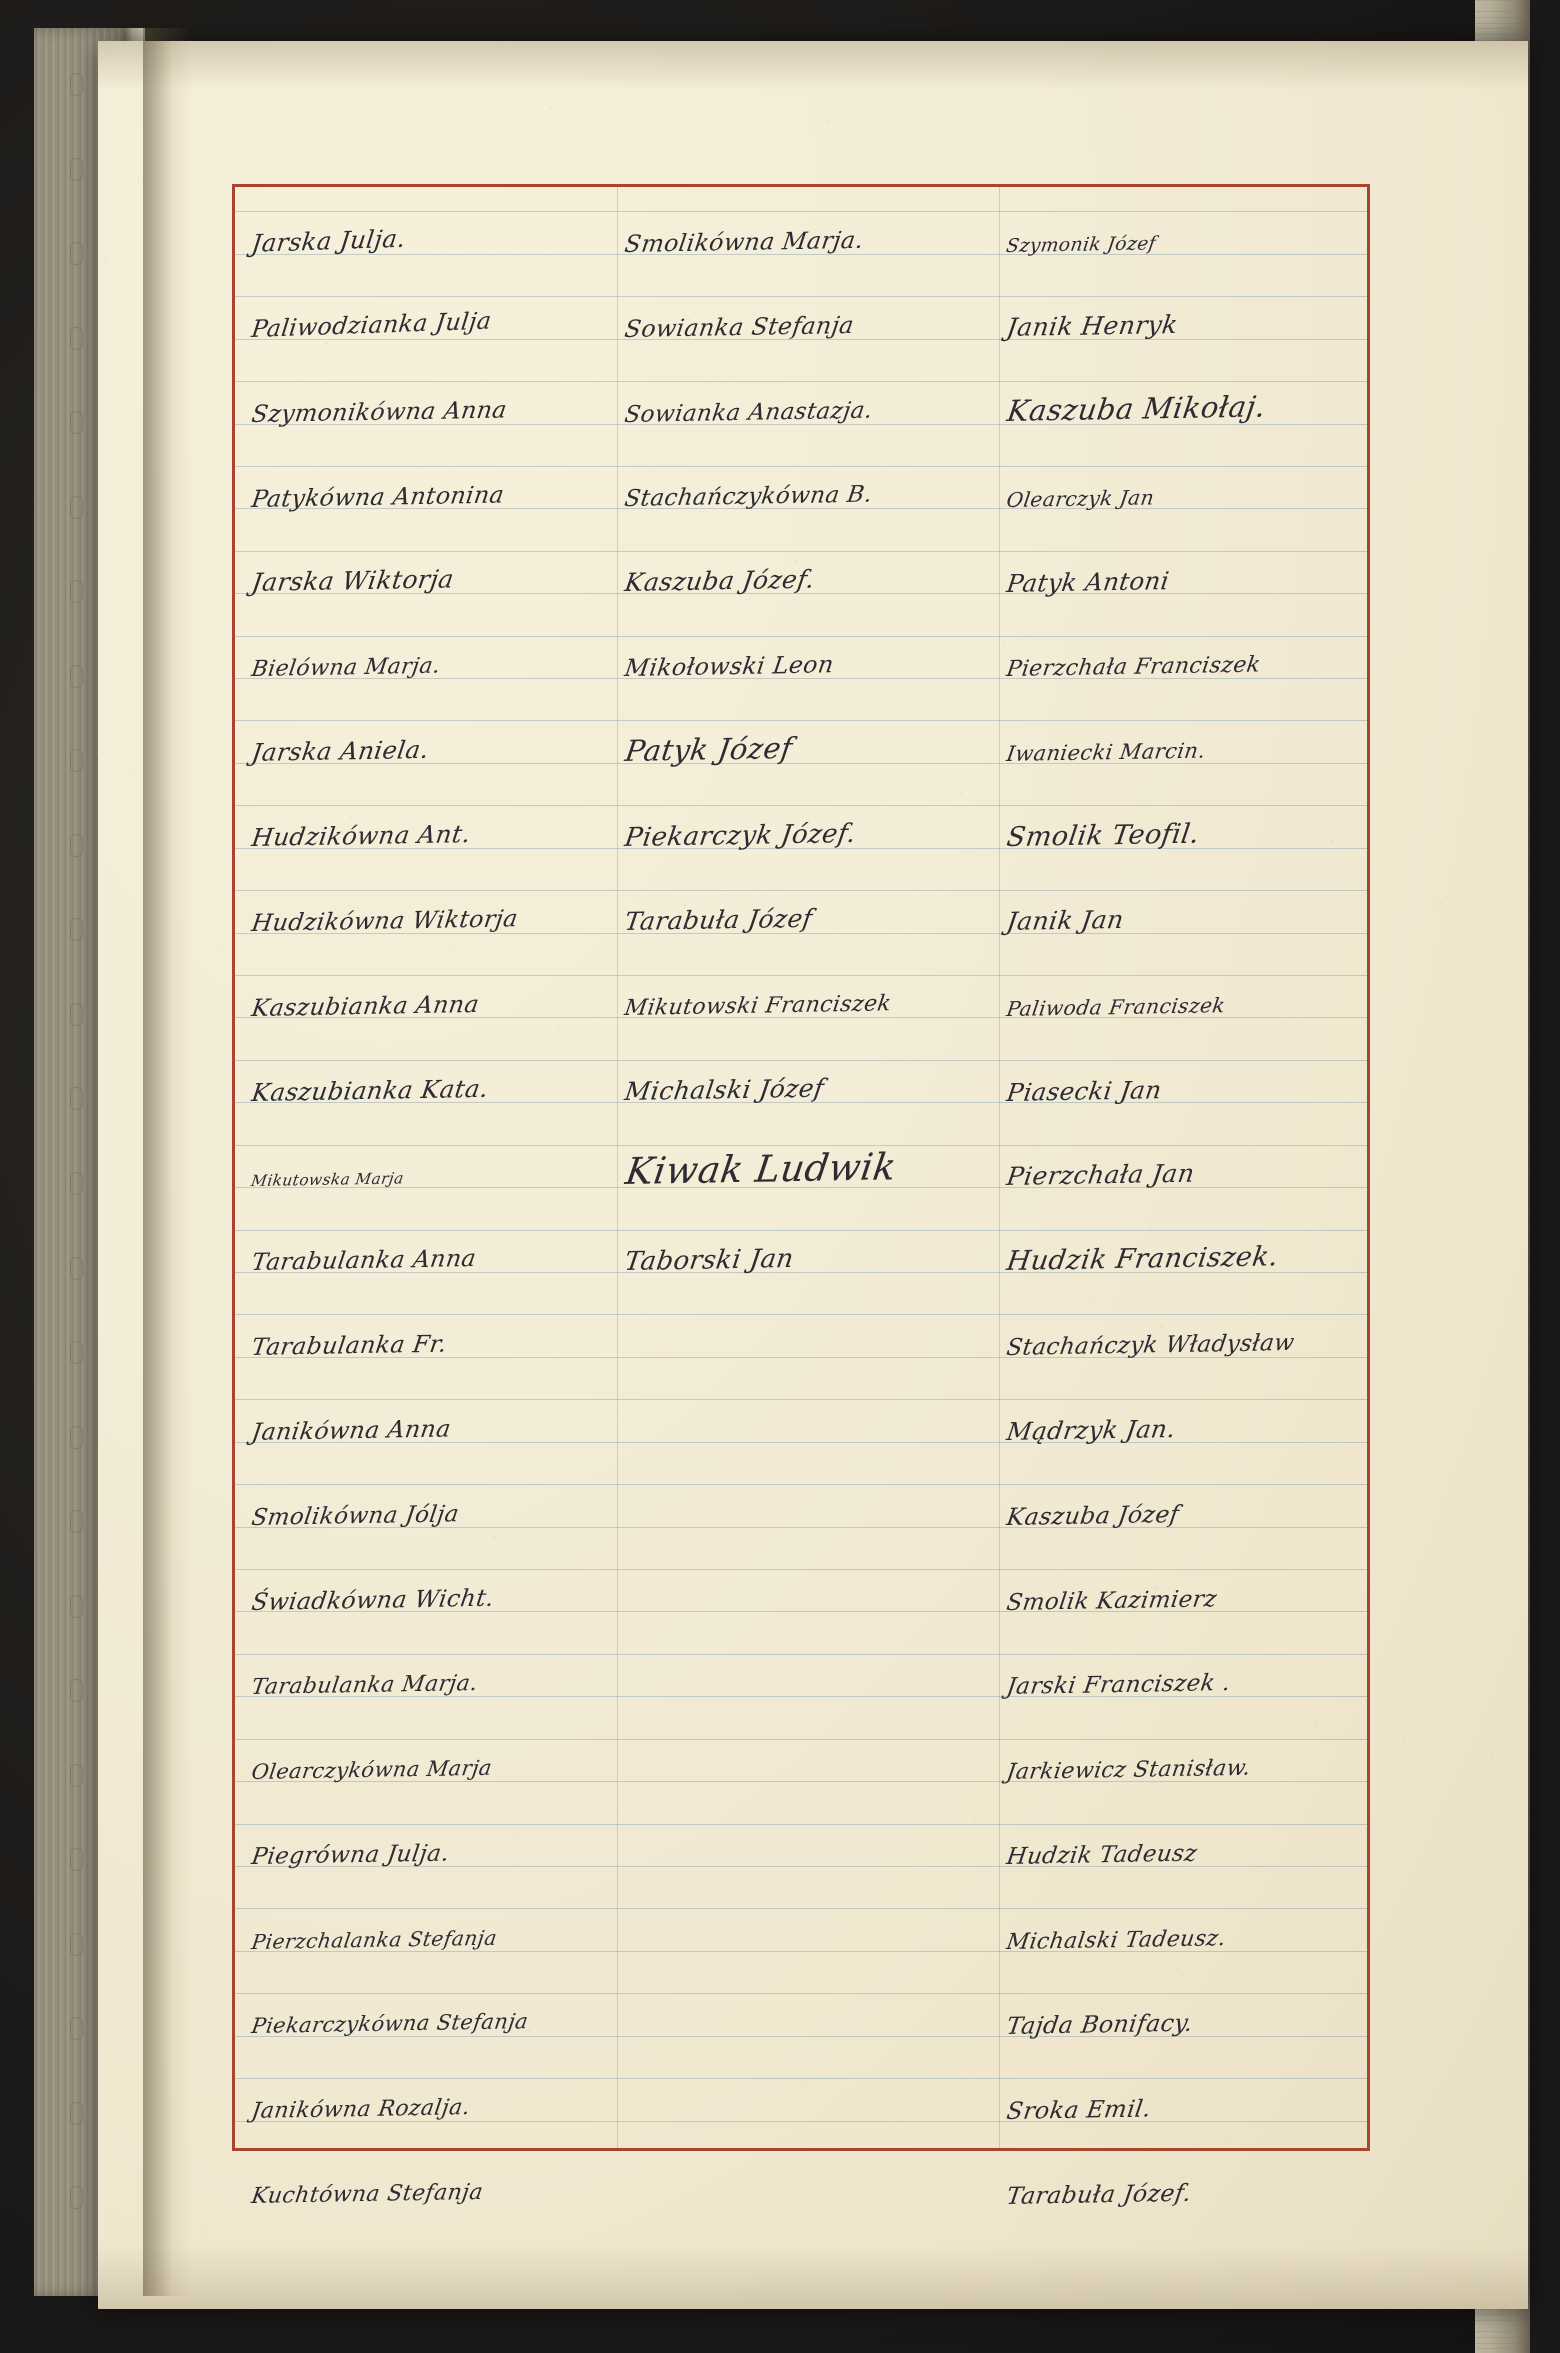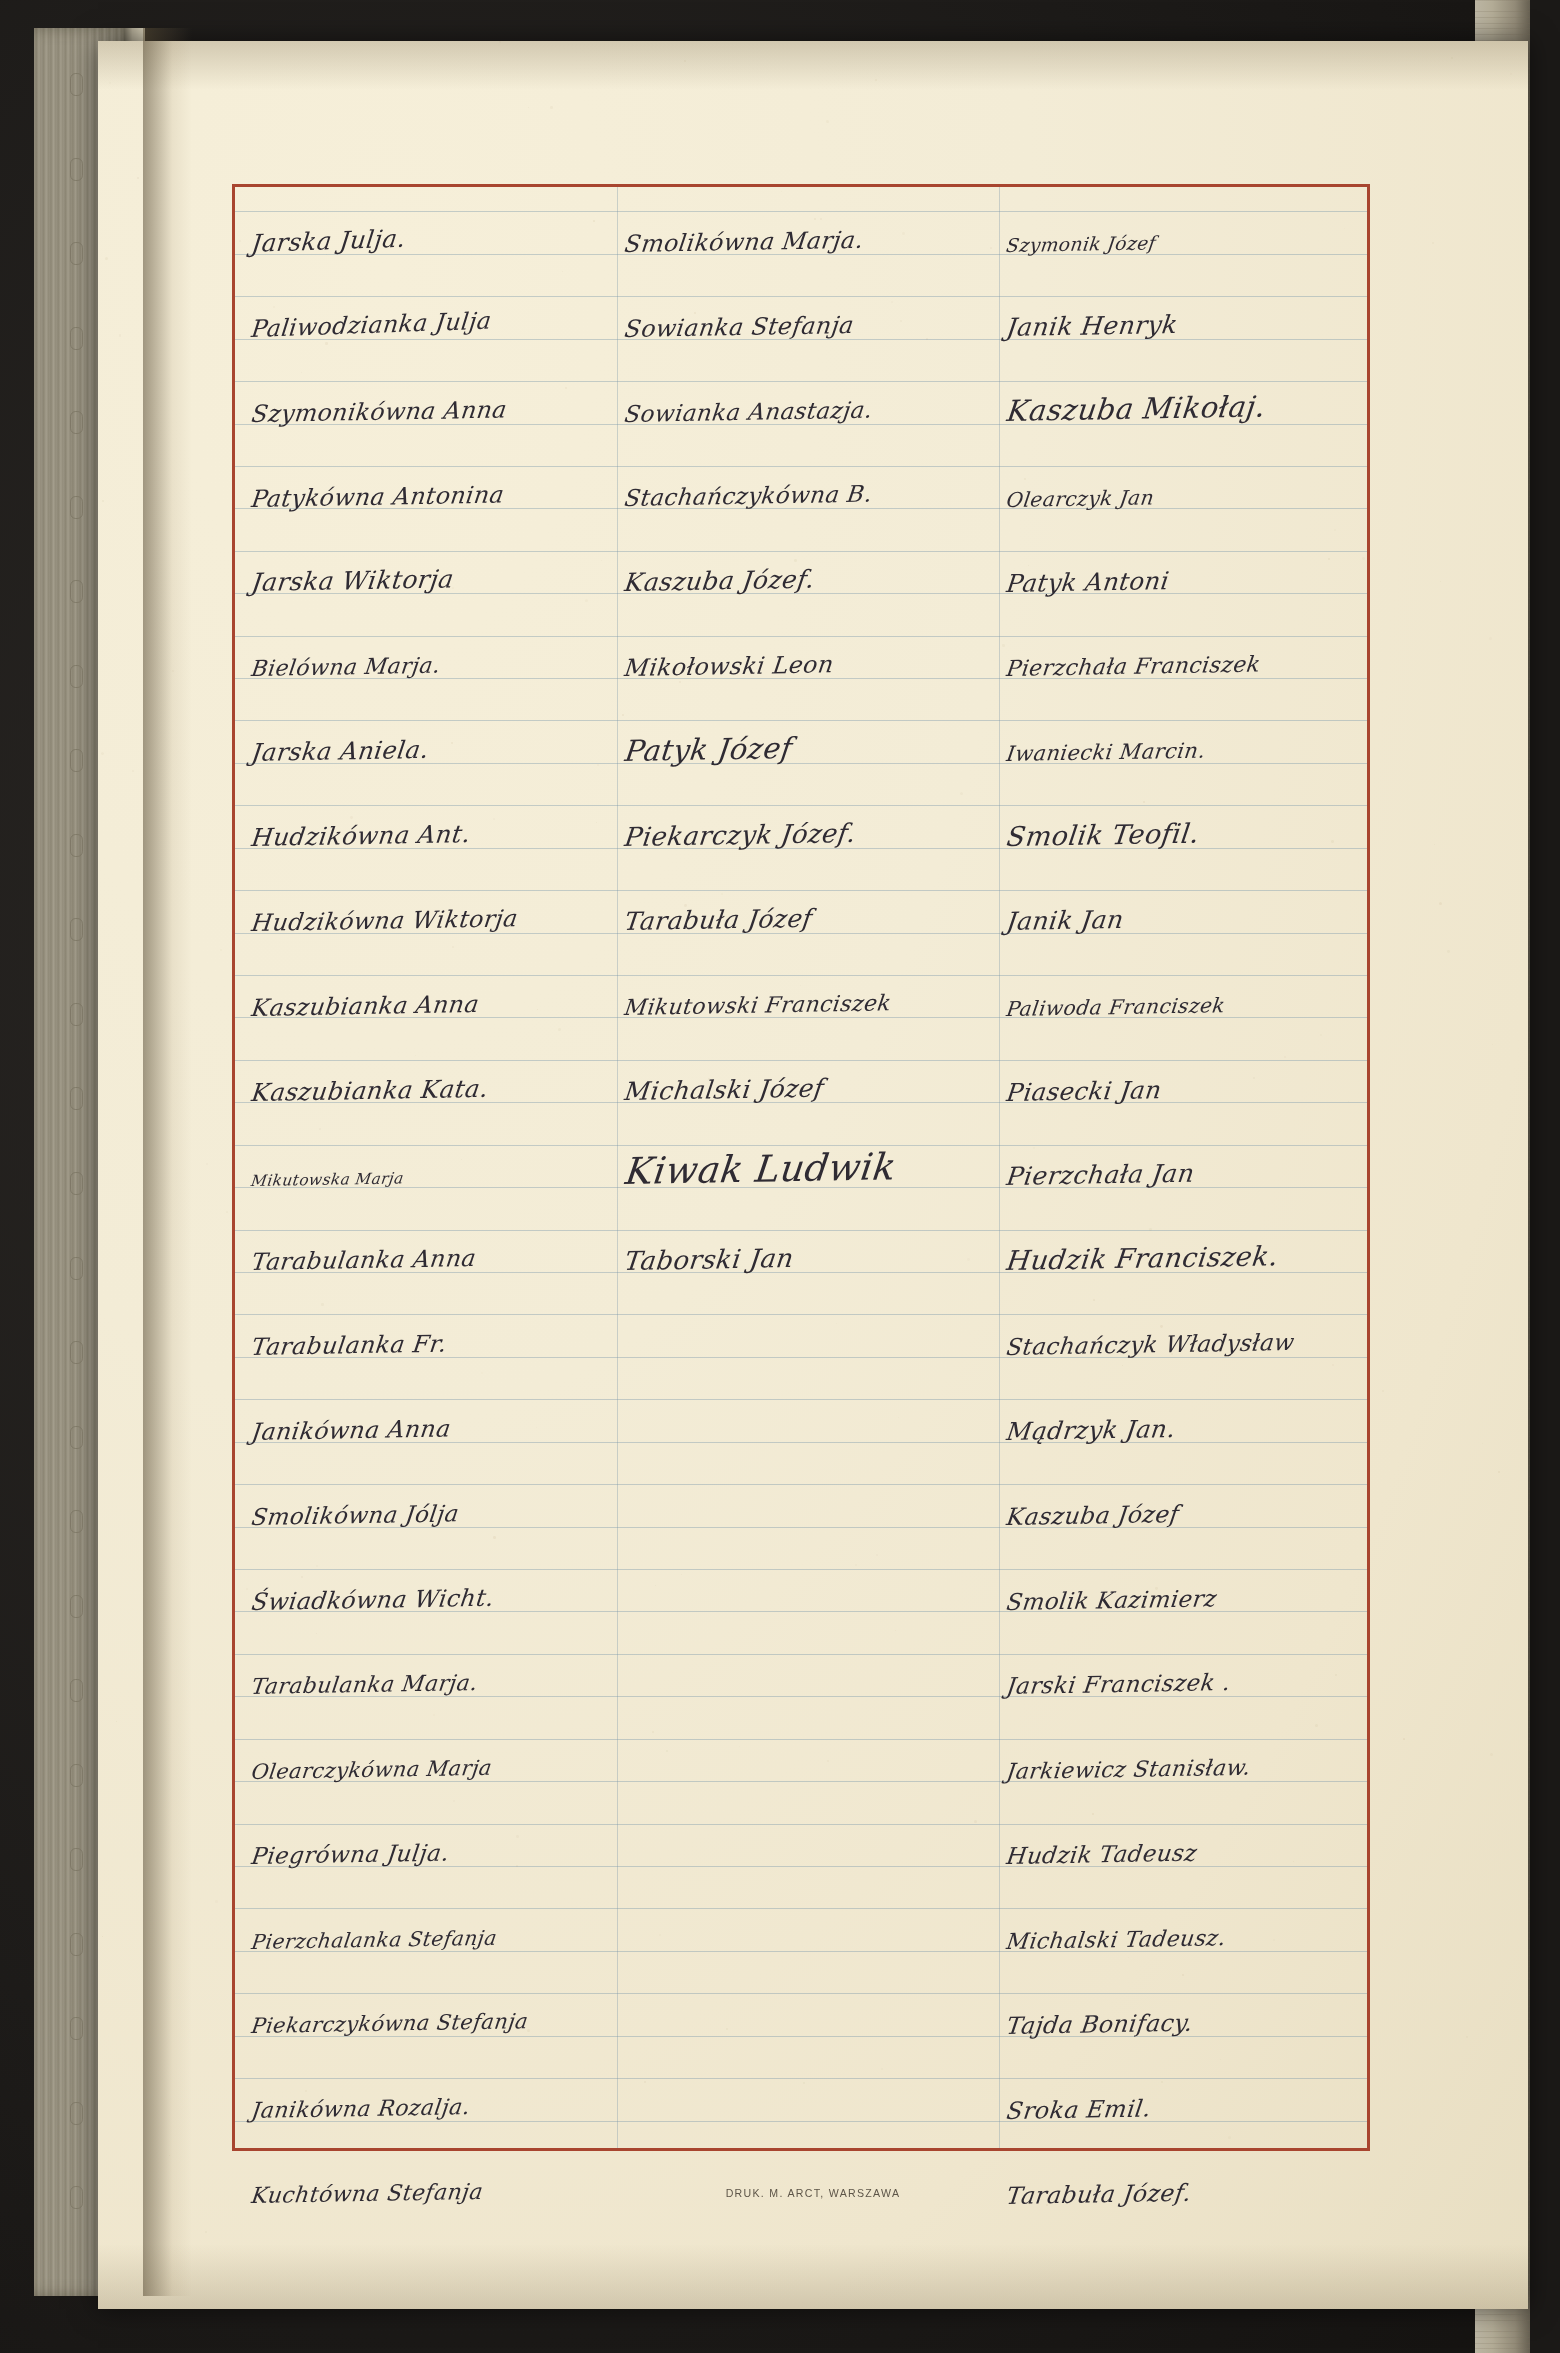--- a/index.html
+++ b/index.html
@@ -298,21 +298,20 @@
         <div class="entry" style="font-size: 23px; left: 770px; top: 1486px; transform: rotate(-1deg) skewX(-9deg); max-width: 370px;">Jarski Franciszek .</div>
         <div class="entry" style="font-size: 22px; left: 770px; top: 1572px; transform: rotate(-1deg) skewX(-9deg); max-width: 370px;">Jarkiewicz Stanisław.</div>
         <div class="entry" style="font-size: 23px; left: 770px; top: 1656px; transform: rotate(-1deg) skewX(-9deg); max-width: 370px;">Hudzik Tadeusz</div>
         <div class="entry" style="font-size: 22px; left: 770px; top: 1742px; transform: rotate(-1deg) skewX(-9deg); max-width: 370px;">Michalski Tadeusz.</div>
         <div class="entry" style="font-size: 23.6px; left: 770px; top: 1825px; transform: rotate(-1deg) skewX(-9deg); max-width: 370px;">Tajda Bonifacy.</div>
         <div class="entry" style="font-size: 23.6px; left: 770px; top: 1910px; transform: rotate(-1deg) skewX(-9deg); max-width: 370px;">Sroka Emil.</div>
         <div class="entry" style="font-size: 23.6px; left: 770px; top: 1995px; transform: rotate(-1deg) skewX(-9deg); max-width: 370px;">Tarabuła Józef.</div>
       </div>
   </div>
 
-  <div class="imprint" style="top:2146px">DRUK. M. ARCT, WARSZAWA</div>
 <div class="speck" style="width: 2px; height: 2px; left: 793px; top: 260px; opacity: 0.19;"></div>
     <div class="speck" style="width: 1.9px; height: 1.9px; left: 716px; top: 177px; opacity: 0.38;"></div>
     <div class="speck" style="width: 2.2px; height: 2.2px; left: 581px; top: 640px; opacity: 0.35;"></div>
     <div class="speck" style="width: 2.4px; height: 2.4px; left: 108px; top: 1122px; opacity: 0.19;"></div>
     <div class="speck" style="width: 2.5px; height: 2.5px; left: 223px; top: 1262px; opacity: 0.27;"></div>
     <div class="speck" style="width: 1.2px; height: 1.2px; left: 71px; top: 2114px; opacity: 0.41;"></div>
     <div class="speck" style="width: 1.1px; height: 1.1px; left: 628px; top: 2152px; opacity: 0.18;"></div>
     <div class="speck" style="width: 1.8px; height: 1.8px; left: 778px; top: 1513px; opacity: 0.2;"></div>
     <div class="speck" style="width: 1.2px; height: 1.2px; left: 1394px; top: 1003px; opacity: 0.19;"></div>
     <div class="speck" style="width: 2.1px; height: 2.1px; left: 467px; top: 346px; opacity: 0.35;"></div>

